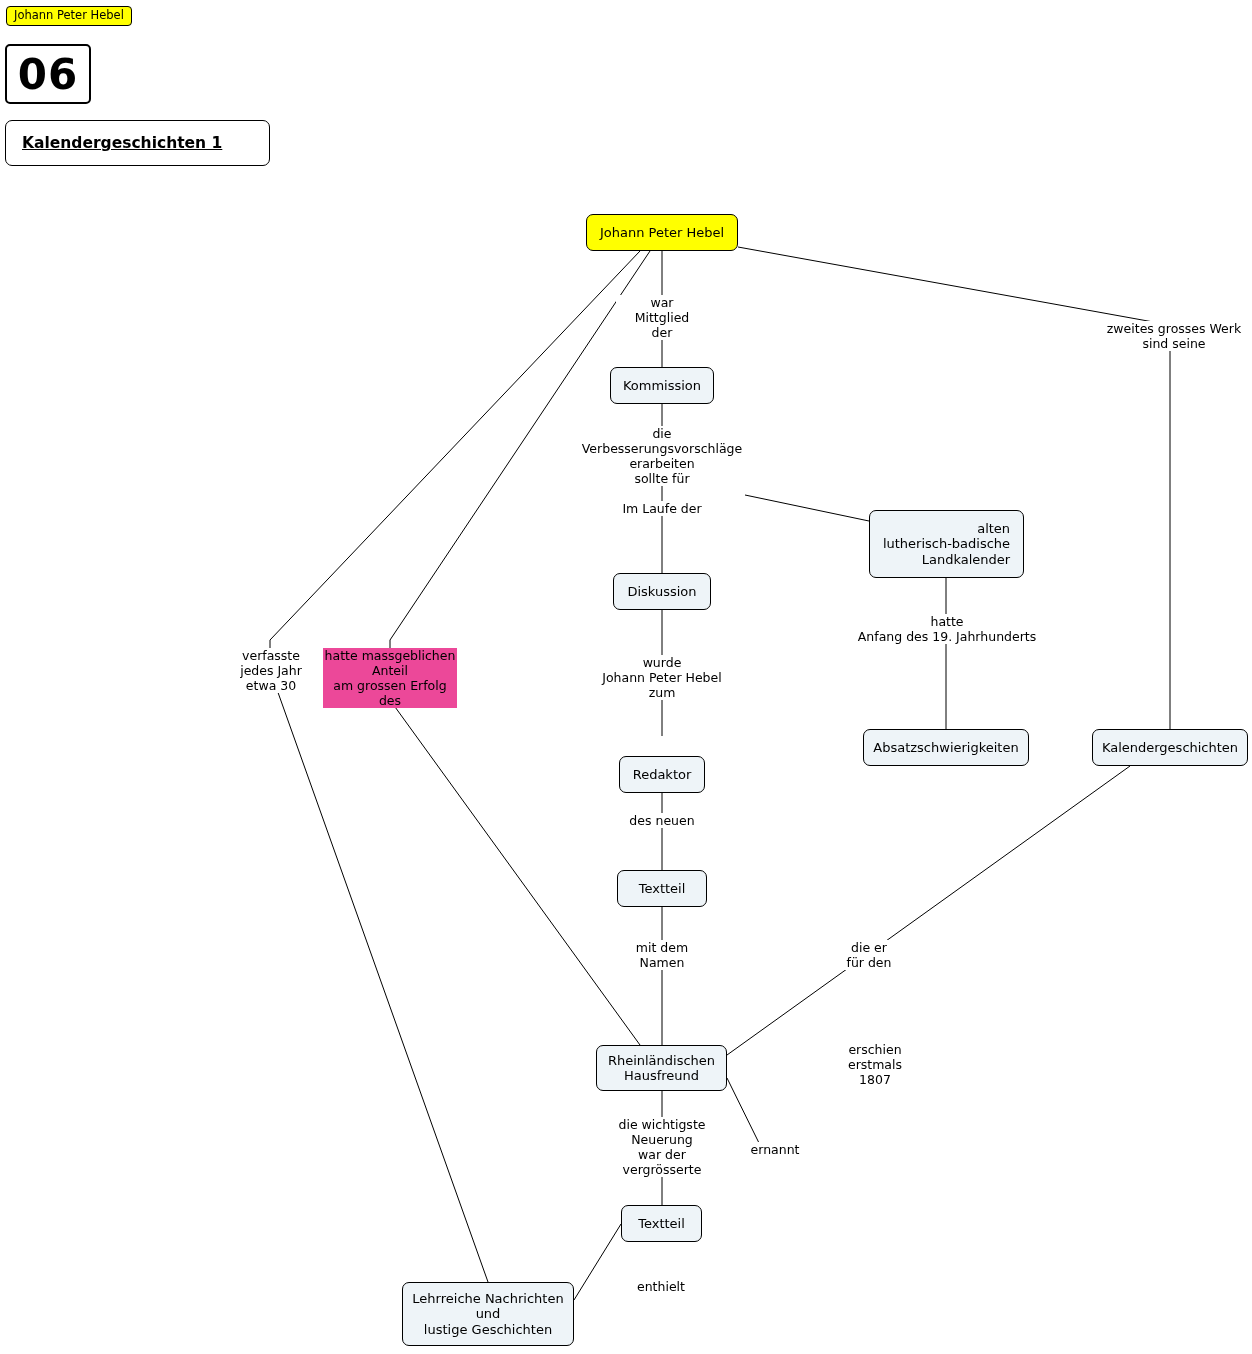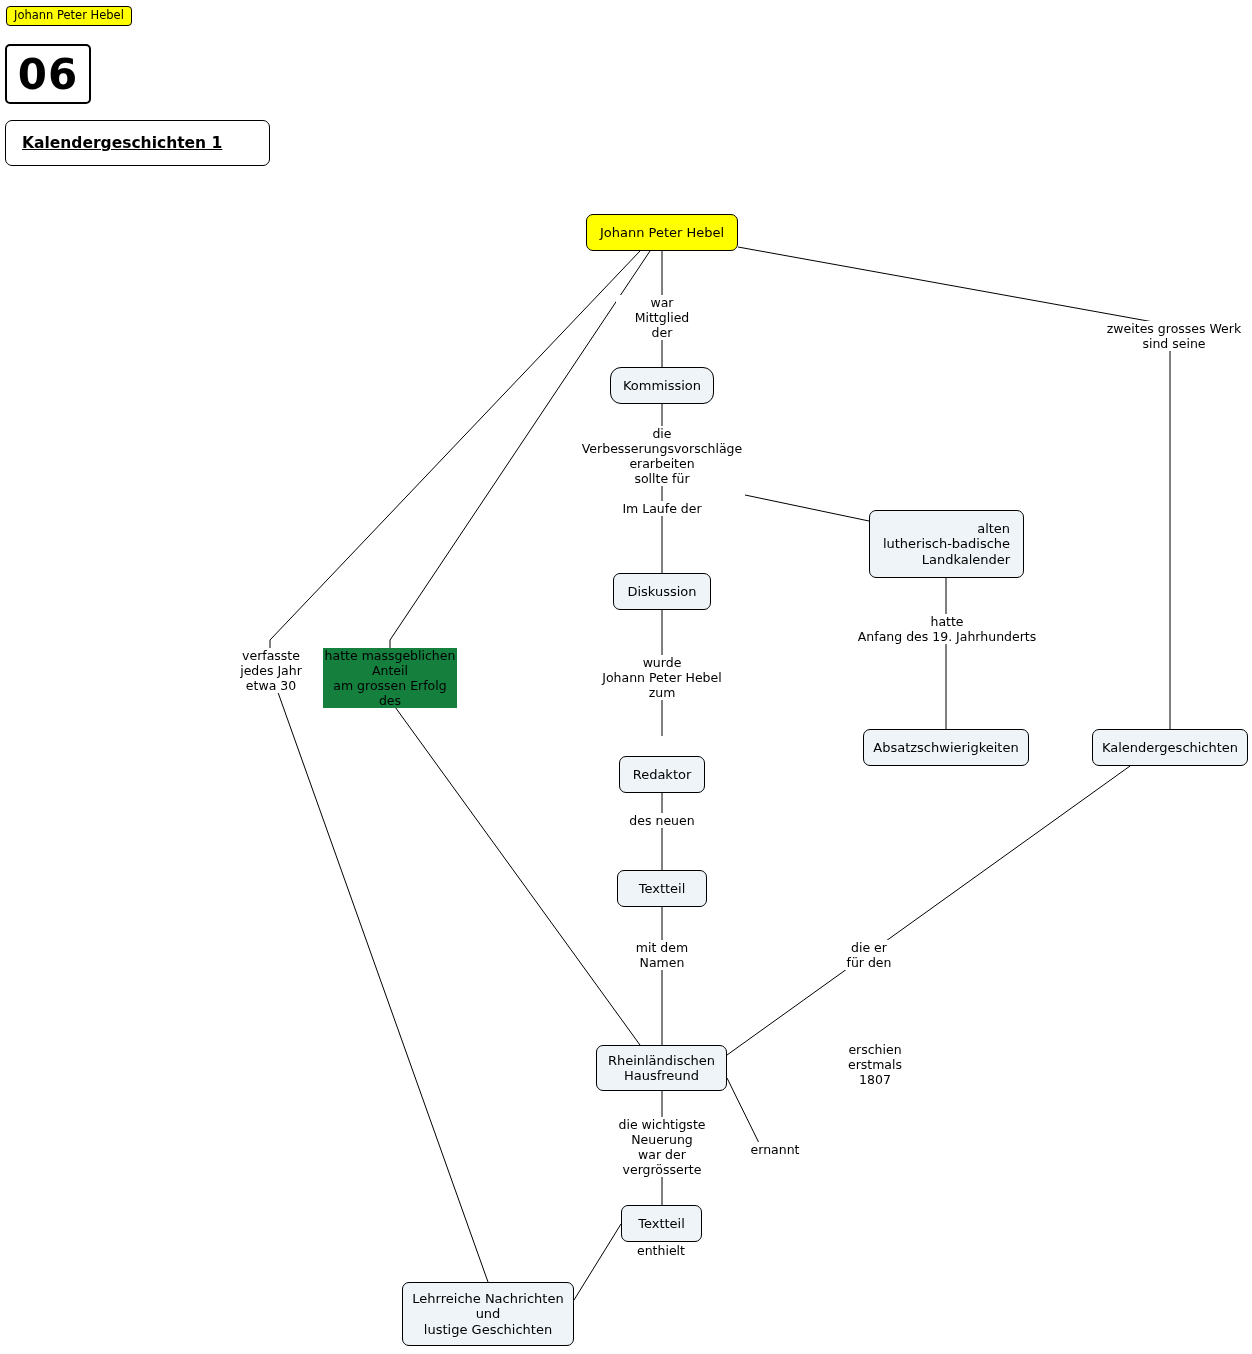--- a/index.html
+++ b/index.html
@@ -134,42 +134,42 @@
       <div class="elabel" style="left: 593px; top: 655px; width: 138px; background: rgb(255, 255, 255);">wurde
 Johann Peter Hebel
 zum</div>
       <div class="elabel" style="left: 623px; top: 813px; width: 78px; background: rgb(255, 255, 255);">des neuen</div>
       <div class="elabel" style="left: 623px; top: 940px; width: 78px; background: rgb(255, 255, 255);">mit dem
 Namen</div>
       <div class="elabel" style="left: 611px; top: 1117px; width: 102px; background: rgb(255, 255, 255);">die wichtigste
 Neuerung
 war der
 vergrösserte</div>
-      <div class="elabel" style="left: 633px; top: 1243px; width: 56px; background: rgb(255, 255, 255);">enthielt</div>
+      <div class="elabel" style="left: 633px; top: 1279px; width: 56px; background: rgb(255, 255, 255);">enthielt</div>
       <div class="elabel" style="left: 230px; top: 648px; width: 82px; background: rgb(255, 255, 255);">verfasste
 jedes Jahr
 etwa 30</div>
-      <div class="elabel" style="left: 323px; top: 648px; width: 134px; background: #15803d;">hatte massgeblichen
+      <div class="elabel" style="left: 323px; top: 648px; width: 134px; background: #ec4899;">hatte massgeblichen
 Anteil
 am grossen Erfolg
 des</div>
       <div class="elabel" style="left: 1103px; top: 321px; width: 142px; background: rgb(255, 255, 255);">zweites grosses Werk
 sind seine</div>
       <div class="elabel" style="left: 853px; top: 614px; width: 188px; background: rgb(255, 255, 255);">hatte
 Anfang des 19. Jahrhunderts</div>
       <div class="elabel" style="left: 838px; top: 940px; width: 62px; background: rgb(255, 255, 255);">die er
 für den</div>
       <div class="elabel" style="left: 839px; top: 1042px; width: 72px; background: rgb(255, 255, 255);">erschien
 erstmals
 1807</div>
       <div class="elabel" style="left: 746px; top: 1142px; width: 58px; background: rgb(255, 255, 255);">ernannt</div>
     </div>
   <div id="node-layer">
       <div class="node root" style="left: 586px; top: 214px; width: 152px; height: 37px;">Johann Peter Hebel</div>
-      <div class="node" style="left: 610px; top: 367px; width: 104px; height: 37px; border-radius: 11px;">Kommission</div>
+      <div class="node" style="left: 610px; top: 367px; width: 104px; height: 37px;">Kommission</div>
       <div class="node" style="left: 613px; top: 573px; width: 98px; height: 37px;">Diskussion</div>
       <div class="node" style="left: 619px; top: 736px; width: 86px; height: 37px; margin-top: 20px;">Redaktor</div>
       <div class="node" style="left: 617px; top: 870px; width: 90px; height: 37px;">Textteil</div>
       <div class="node" style="left: 596px; top: 1045px; width: 131px; height: 46px;">Rheinländischen
 Hausfreund</div>
       <div class="node" style="left: 621px; top: 1205px; width: 81px; height: 37px;">Textteil</div>
       <div class="node" style="left: 402px; top: 1282px; width: 172px; height: 64px;">Lehrreiche Nachrichten
 und
 lustige Geschichten</div>
       <div class="node" style="left: 869px; top: 510px; width: 155px; height: 68px; text-align: right;">alten

